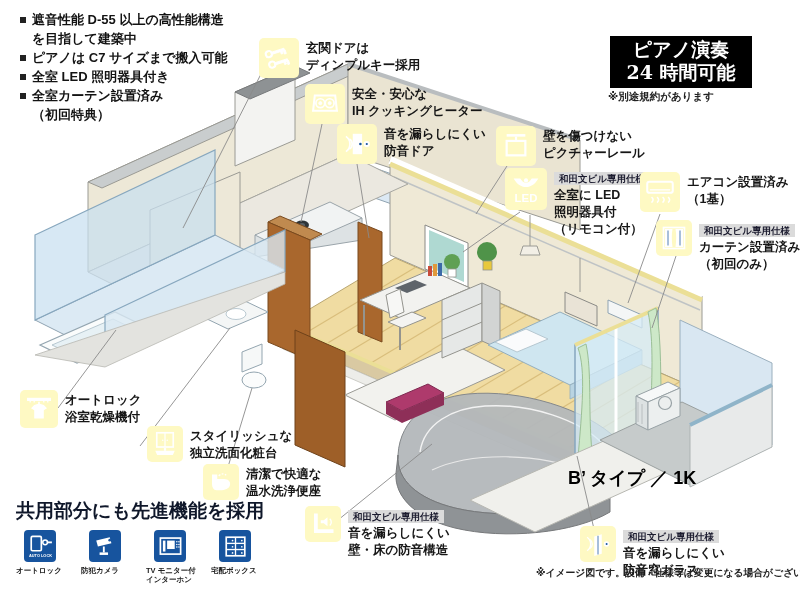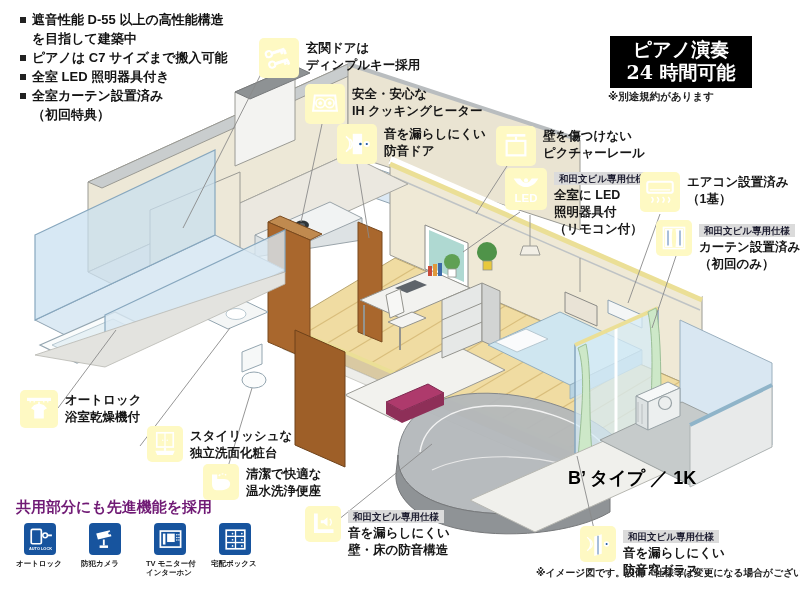--- a/index.html
+++ b/index.html
@@ -18,21 +18,21 @@
   .intro .ln.b::before{content:"";position:absolute;left:2px;top:7px;width:6px;height:6px;background:#222;}
   .piano{position:absolute;left:610px;top:36px;width:142px;z-index:3;background:#000000;color:#fff;
          font-family:"DejaVu Serif","Liberation Serif",serif;font-weight:700;text-align:center;
          font-size:19px;line-height:23px;padding:2px 0 4px 0;}
   .piano-note{position:absolute;left:608px;top:90px;z-index:3;font-size:10.5px;font-weight:700;color:#222;white-space:nowrap;}
   .unit{position:absolute;left:568px;top:466px;width:195px;z-index:3;}
   .unit .t{font-size:18px;font-weight:700;color:#000;white-space:nowrap;}
   .unit .a{font-size:14.5px;color:#111;margin-top:3px;white-space:nowrap;}
   .footnote{position:absolute;left:536px;top:567px;z-index:3;font-size:9.8px;font-weight:700;color:#222;white-space:nowrap;}
   .common{position:absolute;left:16px;top:498px;z-index:3;}
-  .common .hd{font-family:"DejaVu Serif","Liberation Serif",serif;font-weight:700;font-size:15px;color:#701a75;white-space:nowrap;}
+  .common .hd{font-family:"DejaVu Serif","Liberation Serif",serif;font-weight:700;font-size:19px;color:#0f172a;white-space:nowrap;}
   .common .row{display:flex;gap:17px;margin-top:6px;}
   .citem{width:48px;text-align:left;}
   .cico{width:32px;height:32px;margin:0 auto;background:#17549E;border-radius:4px;
         display:flex;align-items:center;justify-content:center;}
   .clabel{font-size:7.5px;font-weight:700;line-height:9px;margin-top:4px;color:#222;white-space:nowrap;}
 </style>
 </head>
 <body>
 
 <div id="stage">

